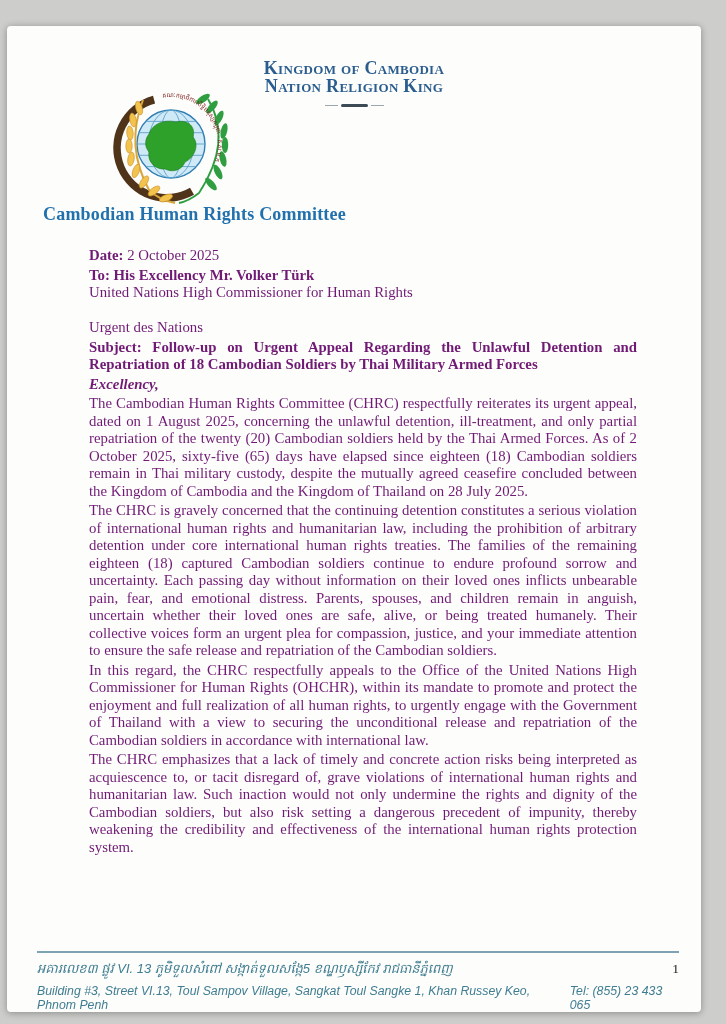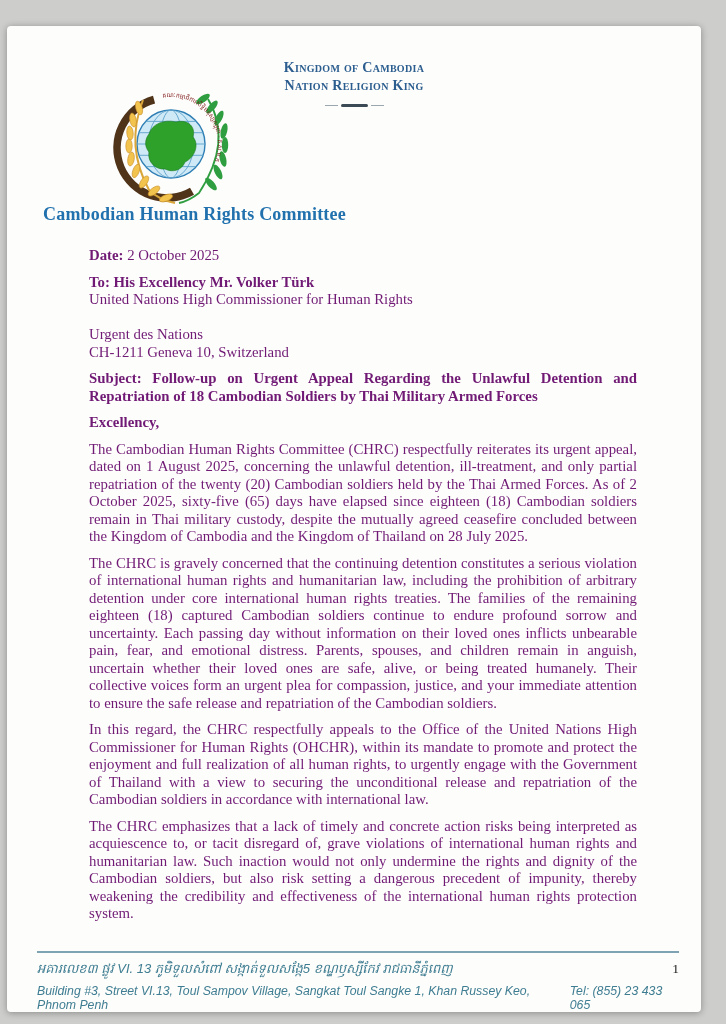--- a/index.html
+++ b/index.html
@@ -11,39 +11,39 @@
   .page{
     position:absolute;left:7px;top:26px;width:694px;height:986px;
     background:#fdfdfb;border-radius:4px;
     box-shadow:0 1px 7px rgba(0,0,0,.33);
   }
   
   .header{position:relative;height:195px}
   .kingdom-block{
     position:absolute;top:33px;left:0;width:100%;text-align:center;
     color:#2b5d8f;font-weight:bold;font-variant:small-caps;
-    font-size:14px;line-height:18px;letter-spacing:.3px;
+    font-size:18px;line-height:18px;letter-spacing:.3px;
   }
   .dash{display:flex;justify-content:center;align-items:center;gap:3px;margin-top:9px}
   .dash .wing{width:13px;height:1px;background:#9aa7ae}
   .dash .core{width:27px;height:3px;background:#3c4a55;border-radius:2px}
   .logo{position:absolute;left:80px;top:60px;width:160px;height:136px}
   .org-name{
     position:absolute;left:36px;top:178px;white-space:nowrap;
     font-size:18px;font-weight:bold;color:#2171ae;letter-spacing:.2px;
   }
   
   .content{
     padding:26px 64px 0 82px;
     font-size:14.8px;line-height:17.5px;text-align:justify;color:#701a75;
   }
   .content p{margin:0}
-  .content p + p{margin-top:9px}
+  .content p + p{margin-top:2px}
   .b{font-weight:bold}
-  .salutation{font-weight:bold;}
+  .salutation{font-weight:bold;font-style:italic}
   
   .footer{
     position:absolute;left:30px;right:22px;top:925px;
     font-family:"Liberation Sans",sans-serif;font-style:italic;color:#3f7d92;
   }
   .rule{height:1.5px;background:#7ea3b2}
   .frow{display:flex;justify-content:space-between;align-items:baseline}
   .frow.r1{margin-top:7px}
   .frow.r2{margin-top:5px}
   .khmer{font-size:13px}
@@ -127,21 +127,21 @@
     <div class="org-name">Cambodian Human Rights Committee</div>
   </div>
 
   <div class="content">
     <p><span class="b">Date:</span> <span>2 October 2025</span></p>
 
     <p><span class="b"><span>To:</span> <span>His Excellency Mr. Volker Türk</span></span><br>
       <span>United Nations High Commissioner for Human Rights</span><br>
       <br>
       <span>Urgent des Nations</span><br>
-      <span>CH-1211 Geneva 10, Switzerland</span></p>
+      </p>
 
     <p class="b">Subject: Follow-up on Urgent Appeal Regarding the Unlawful Detention and Repatriation of 18 Cambodian Soldiers by Thai Military Armed Forces</p>
 
     <p class="salutation">Excellency,</p>
 
     <p>The Cambodian Human Rights Committee (CHRC) respectfully reiterates its urgent appeal, dated on 1 August 2025, concerning the unlawful detention, ill-treatment, and only partial repatriation of the twenty (20) Cambodian soldiers held by the Thai Armed Forces. As of 2 October 2025, sixty-five (65) days have elapsed since eighteen (18) Cambodian soldiers remain in Thai military custody, despite the mutually agreed ceasefire concluded between the Kingdom of Cambodia and the Kingdom of Thailand on 28 July 2025.</p>
     <p>The CHRC is gravely concerned that the continuing detention constitutes a serious violation of international human rights and humanitarian law, including the prohibition of arbitrary detention under core international human rights treaties. The families of the remaining eighteen (18) captured Cambodian soldiers continue to endure profound sorrow and uncertainty. Each passing day without information on their loved ones inflicts unbearable pain, fear, and emotional distress. Parents, spouses, and children remain in anguish, uncertain whether their loved ones are safe, alive, or being treated humanely. Their collective voices form an urgent plea for compassion, justice, and your immediate attention to ensure the safe release and repatriation of the Cambodian soldiers.</p>
     <p>In this regard, the CHRC respectfully appeals to the Office of the United Nations High Commissioner for Human Rights (OHCHR), within its mandate to promote and protect the enjoyment and full realization of all human rights, to urgently engage with the Government of Thailand with a view to securing the unconditional release and repatriation of the Cambodian soldiers in accordance with international law.</p>
     <p>The CHRC emphasizes that a lack of timely and concrete action risks being interpreted as acquiescence to, or tacit disregard of, grave violations of international human rights and humanitarian law. Such inaction would not only undermine the rights and dignity of the Cambodian soldiers, but also risk setting a dangerous precedent of impunity, thereby weakening the credibility and effectiveness of the international human rights protection system.</p>
   </div>

